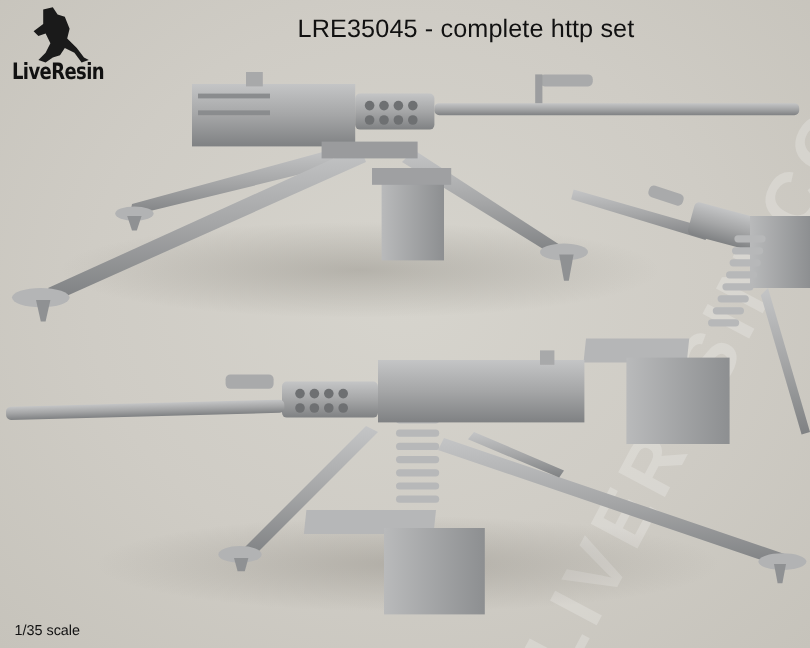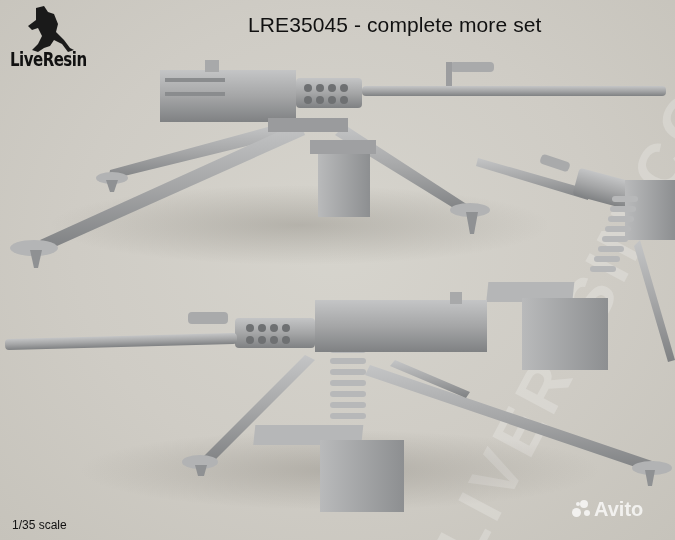--- a/index.html
+++ b/index.html
@@ -155,25 +155,17 @@
 
       <rect x="5" y="336" width="232" height="11" rx="4" fill="url(#metal)" transform="rotate(-1.5 120 341)"></rect>
     </g>
   </svg>
 
   <svg class="logo" viewBox="0 0 92 66">
     <path d="M28 4 L36 2 L40 8 L46 10 L50 20 L48 28 L56 36 L62 44 L66 46 L60 48 L54 40 L46 36 L42 42 L36 44 L30 48 L24 46 L30 40 L34 32 L30 24 L24 26 L20 22 L28 16 Z" fill="#1a1a1a"></path>
   </svg>
   <div class="logo-text">LiveResin</div>
 
-  <div class="title">LRE35045 - complete more set</div>
+  <div class="title">LRE35045 - complete http set</div>
 
   <div class="scale">1/35 scale</div>
 
-  <div class="avito">
-    <span class="avito-dots">
-      <i style="left:0;top:8px;width:9px;height:9px;"></i>
-      <i style="left:8px;top:0;width:8px;height:8px;"></i>
-      <i style="left:12px;top:10px;width:6px;height:6px;"></i>
-      <i style="left:4px;top:2px;width:4px;height:4px;"></i>
-    </span><span>Avito</span>
-  </div>
 </div>
 
 </body></html>

